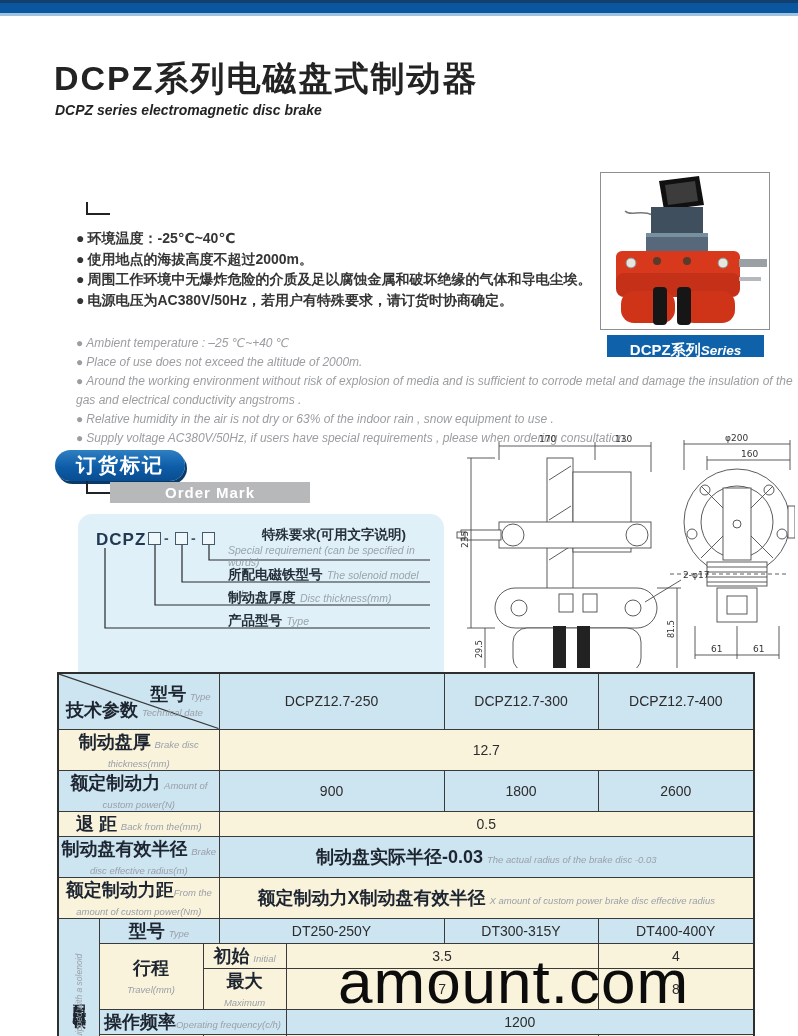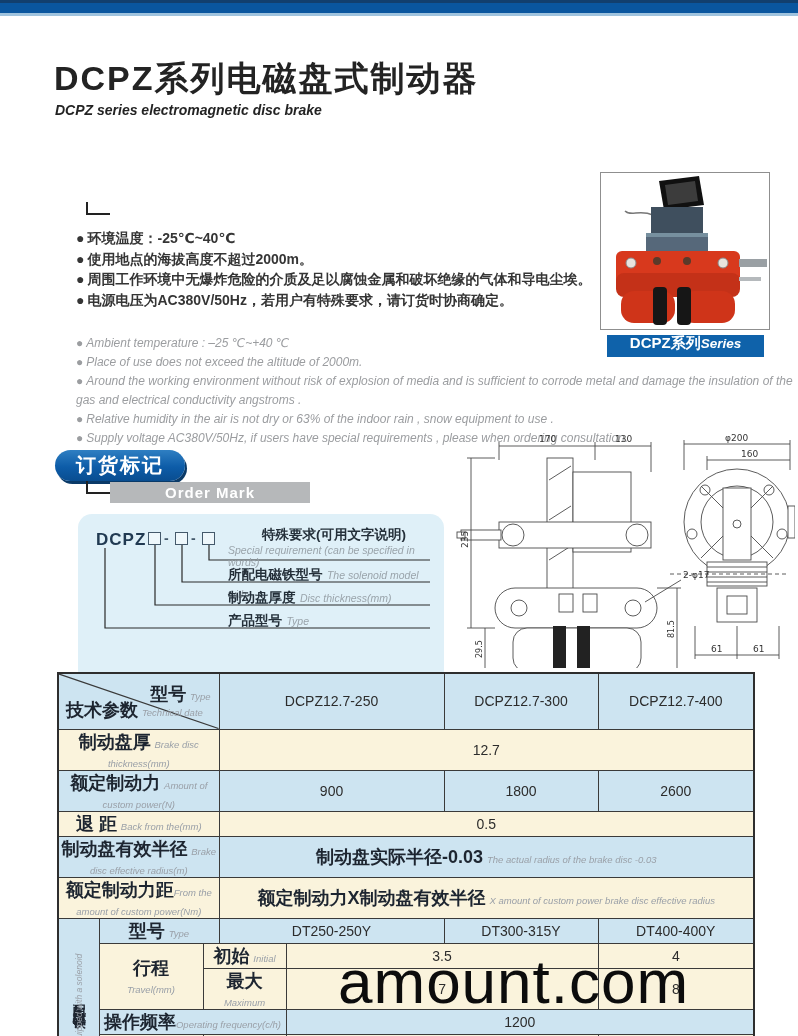--- a/index.html
+++ b/index.html
@@ -34,21 +34,21 @@
   .zh-bullets { position:absolute; left:76px; top:228px; width:700px; list-style:none; }
   .zh-bullets li { font-size:14px; font-weight:600; color:#353535; line-height:20.5px; }
   .zh-bullets .dot, .en-bullets .dot { margin-right:3px; }
   .en-bullets { position:absolute; left:76px; top:334px; width:718px; list-style:none; }
   .en-bullets li { font-size:12px; font-style:italic; color:#9b9da0; line-height:19px; }
 
   
   .photo-box { position:absolute; left:600px; top:172px; width:170px; height:158px; border:1px solid #8f8f8f; background:#fff; }
   .photo-caption {
     position:absolute; left:607px; top:335px; width:157px; height:22px; background:#0f62aa;
-    color:#fff; text-align:center; line-height:16px; font-size:15px; font-weight:700;
+    color:#fff; text-align:center; line-height:30px; font-size:15px; font-weight:700;
   }
   .photo-caption .series { font-style:italic; font-weight:600; font-size:13.5px; }
 
   
   .order-box { position:absolute; left:78px; top:514px; width:366px; height:176px; background:#dff0f8; border-radius:14px; }
   .order-box svg.lines { position:absolute; left:0; top:0; }
   .order-prefix { position:absolute; left:18px; top:16px; font-size:17px; font-weight:800; color:#213a52; letter-spacing:1px; }
   .order-sq { position:absolute; top:18px; width:13px; height:13px; border:1.5px solid #44596b; background:#eef7fb; }
   .order-dash { position:absolute; top:16px; font-size:14px; font-weight:700; color:#44596b; }
   .order-label { position:absolute; left:150px; width:212px; }

